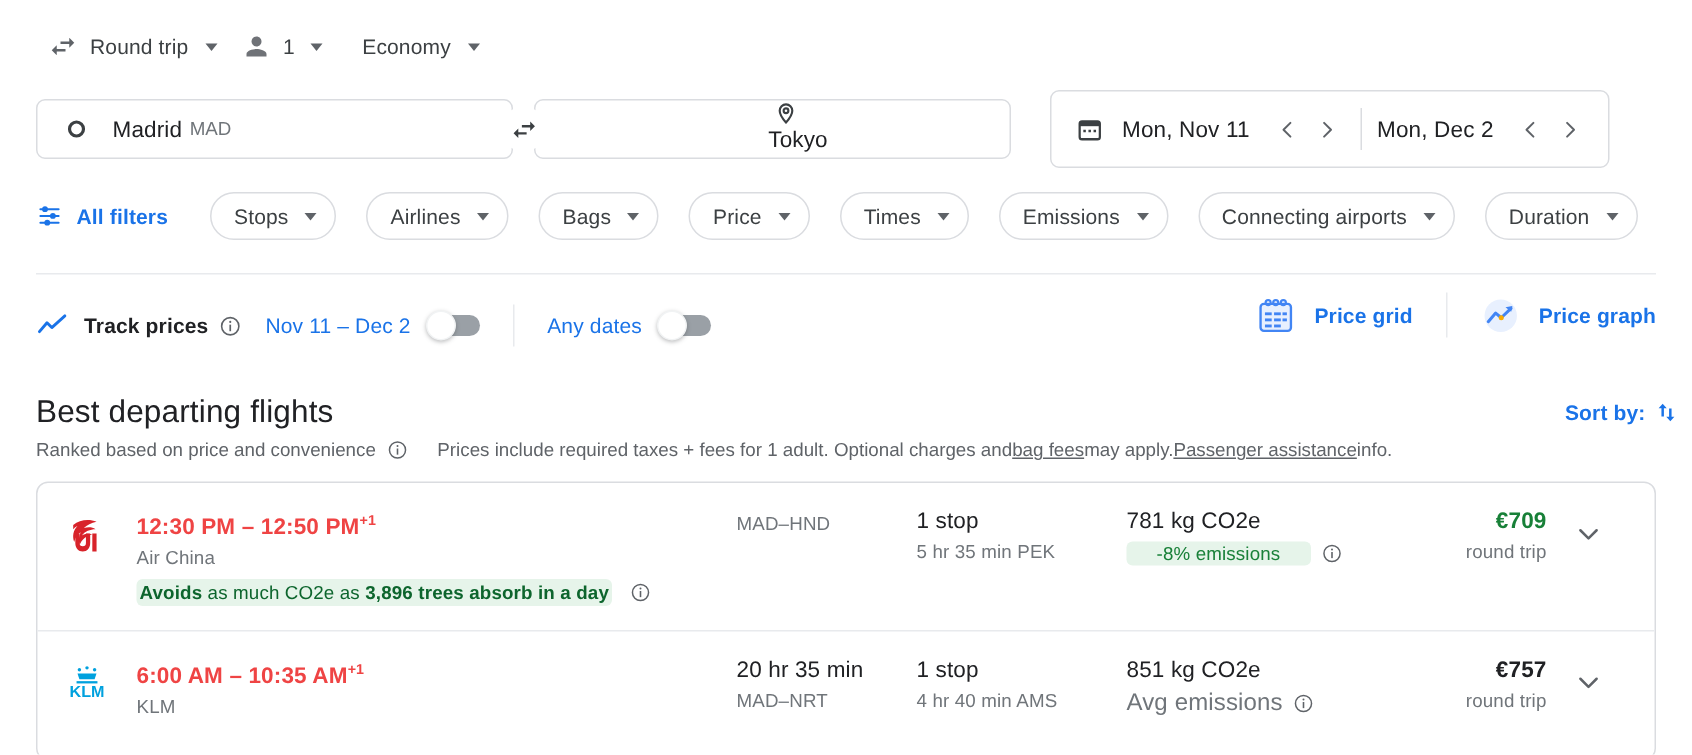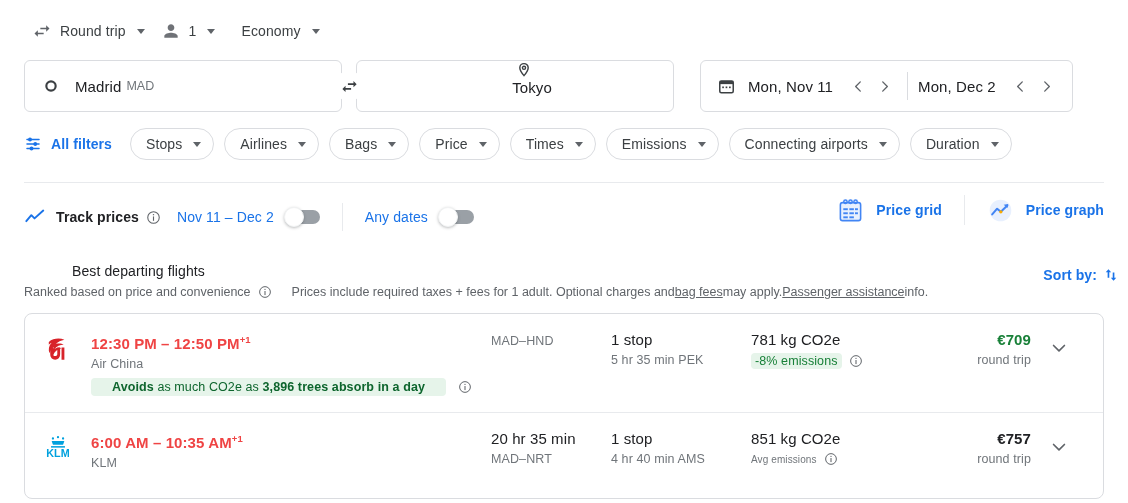--- a/index.html
+++ b/index.html
@@ -17,21 +17,21 @@
   .trip-bar{display:flex;align-items:center;gap:0;padding:14px 0 0 24px;height:34px;}
   .trip-opt{display:flex;align-items:center;height:34px;padding:0 8px;border-radius:4px;cursor:pointer;}
   .trip-opt .lbl{font-size:14px;color:#3c4043;margin-left:8px;letter-spacing:.1px;}
   .caret{width:0;height:0;border-left:4.5px solid transparent;border-right:4.5px solid transparent;border-top:5px solid #5f6368;margin-left:11px;}
   .ico{display:inline-flex;align-items:center;justify-content:center;}
 
   
   .search-row{display:flex;align-items:center;padding:12px 0 0 24px;gap:0;}
   .places{display:flex;align-items:center;position:relative;}
   .field{
-    height:52px;border:1px solid #dadce0;border-radius:6px;display:flex;align-items:center;
+    height:40px;border:1px solid #dadce0;border-radius:6px;display:flex;align-items:center;
     box-sizing:border-box;background:#fff;
   }
   .field.origin{width:318px;padding-left:18px;border-top-right-radius:6px;border-bottom-right-radius:6px;}
   .field.dest{width:318px;padding-left:18px;margin-left:14px;flex-direction:column;}
   .field .ftxt{font-size:15px;color:#202124;margin-left:16px;letter-spacing:.1px;}
   .field .code{font-size:12.5px;color:#70757a;margin-left:5px;}
   .swap{
     position:absolute;left:310px;top:50%;transform:translateY(-50%);
     width:30px;height:30px;border-radius:50%;background:#fff;
     display:flex;align-items:center;justify-content:center;z-index:3;cursor:pointer;
@@ -40,21 +40,21 @@
     height:52px;border:1px solid #dadce0;border-radius:6px;display:flex;align-items:center;
     margin-left:26px;box-sizing:border-box;padding:0 12px 0 16px;
   }
   .dcell{display:flex;align-items:center;}
   .dtxt{font-size:15px;color:#202124;margin-left:12px;letter-spacing:.1px;white-space:nowrap;}
   .dtxt.second{margin-left:0;}
   .chev-btn{width:26px;height:26px;display:flex;align-items:center;justify-content:center;cursor:pointer;border-radius:50%;}
   .dsep{width:1px;height:28px;background:#dadce0;margin:0 10px;}
 
   
-  .filters{display:flex;align-items:center;padding:16px 0 0 24px;gap:0;}
+  .filters{display:flex;align-items:center;padding:16px 0 0 24px;gap:10px;}
   .allf{display:flex;align-items:center;cursor:pointer;padding-right:18px;}
   .allf .lbl{font-size:14px;color:#1a73e8;font-weight:600;margin-left:9px;letter-spacing:.1px;}
   .chip{
     height:32px;border:1px solid #dadce0;border-radius:16px;display:flex;align-items:center;
     padding:0 12px 0 15px;margin-right:10px;cursor:pointer;background:#fff;box-sizing:border-box;
   }
   .chip .lbl{font-size:14px;color:#3c4043;letter-spacing:.1px;white-space:nowrap;}
 
   .hr{height:1px;background:#e8eaed;margin:22px 24px 0 24px;}
 
@@ -66,21 +66,21 @@
   .toggle{width:34px;height:14px;border-radius:7px;background:#9aa0a6;position:relative;margin-left:12px;cursor:pointer;}
   .toggle .knob{position:absolute;left:-2px;top:-3px;width:20px;height:20px;border-radius:50%;background:#fff;box-shadow:0 1px 3px rgba(60,64,67,.35);border:1px solid #f1f3f4;box-sizing:border-box;}
   .vsep{width:1px;height:28px;background:#e8eaed;margin:0 22px;}
   .right-tools{position:absolute;right:24px;top:12px;display:flex;align-items:center;}
   .tool{display:flex;align-items:center;cursor:pointer;}
   .tool .lbl{font-size:14px;color:#1a73e8;font-weight:600;margin-left:12px;letter-spacing:.1px;}
   .tool-sep{width:1px;height:30px;background:#e8eaed;margin:0 22px;}
 
   
   .res-head{padding:26px 24px 0 24px;position:relative;}
-  .res-title{font-size:14px;font-weight:400;color:#202124;letter-spacing:.1px;margin-left:48px;}
+  .res-title{font-size:21px;font-weight:400;color:#202124;letter-spacing:.1px;}
   .res-sub{display:flex;align-items:center;margin-top:6px;font-size:12.5px;color:#5f6368;}
   .res-sub .gap{width:20px;}
   .res-sub u{text-decoration:underline;cursor:pointer;}
   .sortby{position:absolute;right:8px;top:29px;display:flex;align-items:center;cursor:pointer;}
   .sortby .lbl{font-size:14px;color:#1a73e8;font-weight:600;letter-spacing:.1px;}
 
   
   .list{margin:14px 24px 0 24px;border:1px solid #dadce0;border-radius:8px;overflow:hidden;background:#fff;}
   .row{display:flex;align-items:flex-start;padding:16px 0 16px 0;border-bottom:1px solid #e8eaed;cursor:pointer;position:relative;min-height:53px;}
   .row:last-child{border-bottom:none;}
@@ -89,30 +89,30 @@
   .col-dur{width:120px;flex:none;}
   .col-stops{width:140px;flex:none;}
   .col-co2{width:170px;flex:none;}
   .col-price{width:110px;flex:none;text-align:right;}
   .t1{font-size:15px;color:#ef4444;font-weight:600;letter-spacing:.1px;line-height:19px;}
   .t1 sup{font-size:9.5px;font-weight:700;vertical-align:super;}
   .t2{font-size:12.5px;color:#70757a;margin-top:4px;letter-spacing:.1px;}
   .d1{font-size:15px;color:#202124;letter-spacing:.1px;line-height:19px;}
   .co2-1{font-size:15px;color:#202124;letter-spacing:.1px;line-height:19px;}
   .badge-row{display:flex;align-items:center;margin-top:4px;}
-  .emis-badge{background:#e6f4ea;color:#188038;font-size:12.5px;padding:1px 4px;border-radius:4px;letter-spacing:.1px;}
-  .emis-plain{font-size:10px;color:#70757a;letter-spacing:.1px;}
+  .emis-badge{background:#e6f4ea;color:#188038;font-size:12.5px;padding:1px 20px;border-radius:4px;letter-spacing:.1px;}
+  .emis-plain{font-size:16px;color:#70757a;letter-spacing:.1px;}
   .price{font-size:15px;font-weight:600;letter-spacing:.1px;line-height:19px;}
   .price.green{color:#188038;}
   .price.dark{color:#202124;}
   .ptype{font-size:12.5px;color:#70757a;margin-top:4px;letter-spacing:.1px;}
   .expand{width:56px;display:flex;align-items:center;justify-content:center;padding-top:8px;flex:none;cursor:pointer;}
   .eco-badge{
     display:inline-flex;align-items:center;background:#e6f4ea;border-radius:4px;
-    padding:2px 21px;margin-top:7px;
+    padding:2px 2px;margin-top:7px;
   }
   .eco-badge .txt{font-size:12.5px;color:#0d652d;letter-spacing:.1px;}
   .eco-badge .txt b{font-weight:700;}
   .eco-info{margin-left:8px;display:inline-flex;}
 </style>
 </head>
 <body>
 
 <div class="page">
 

